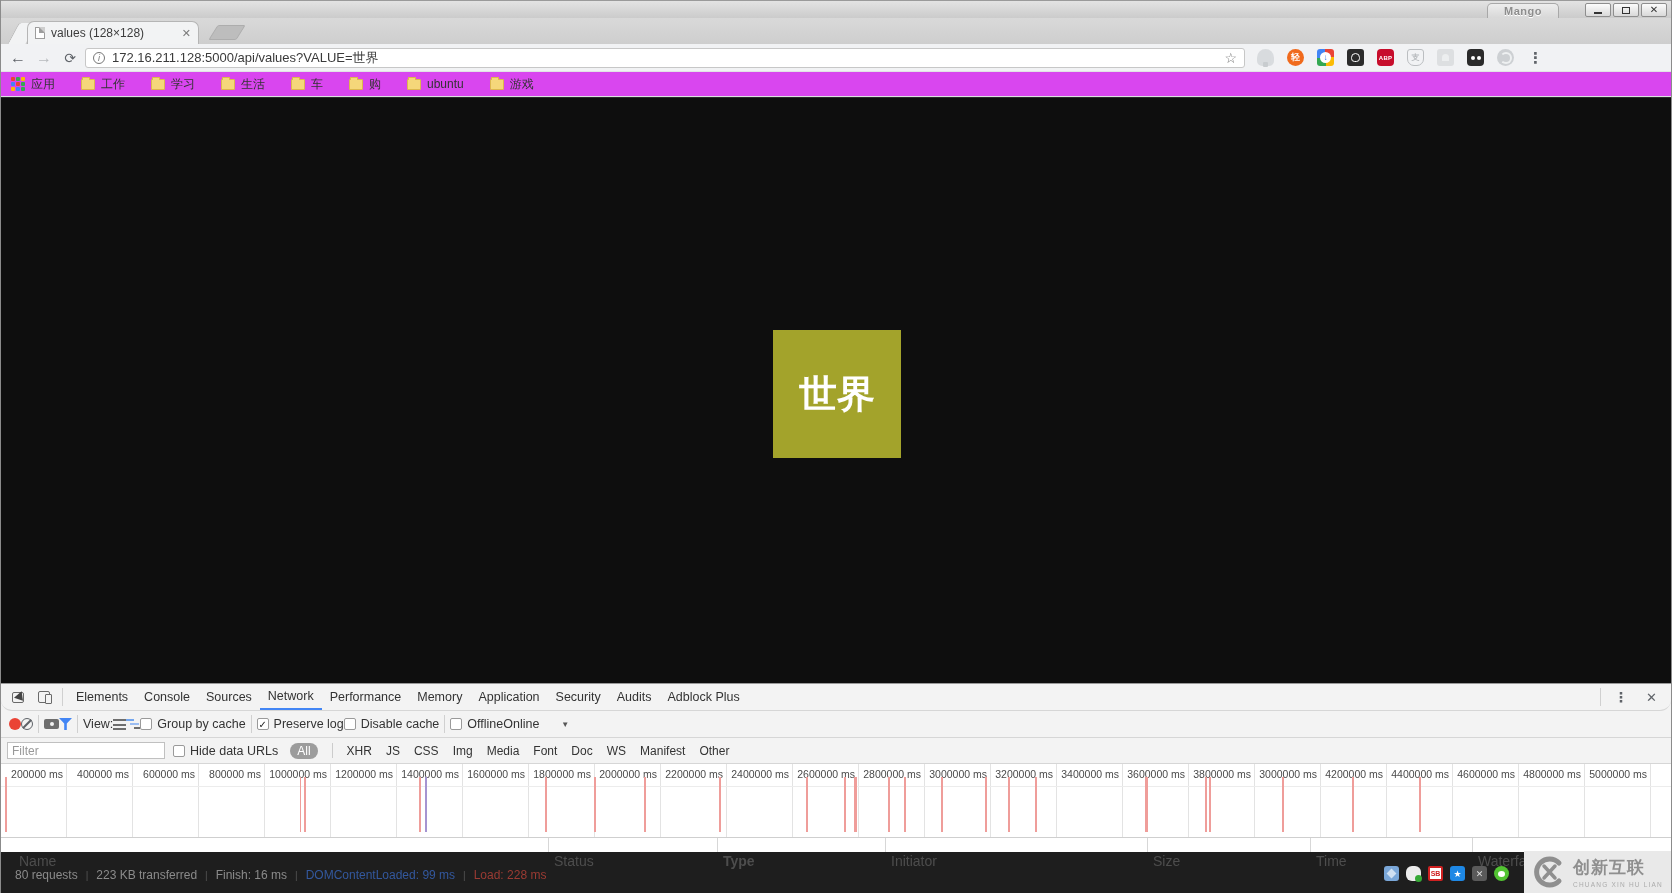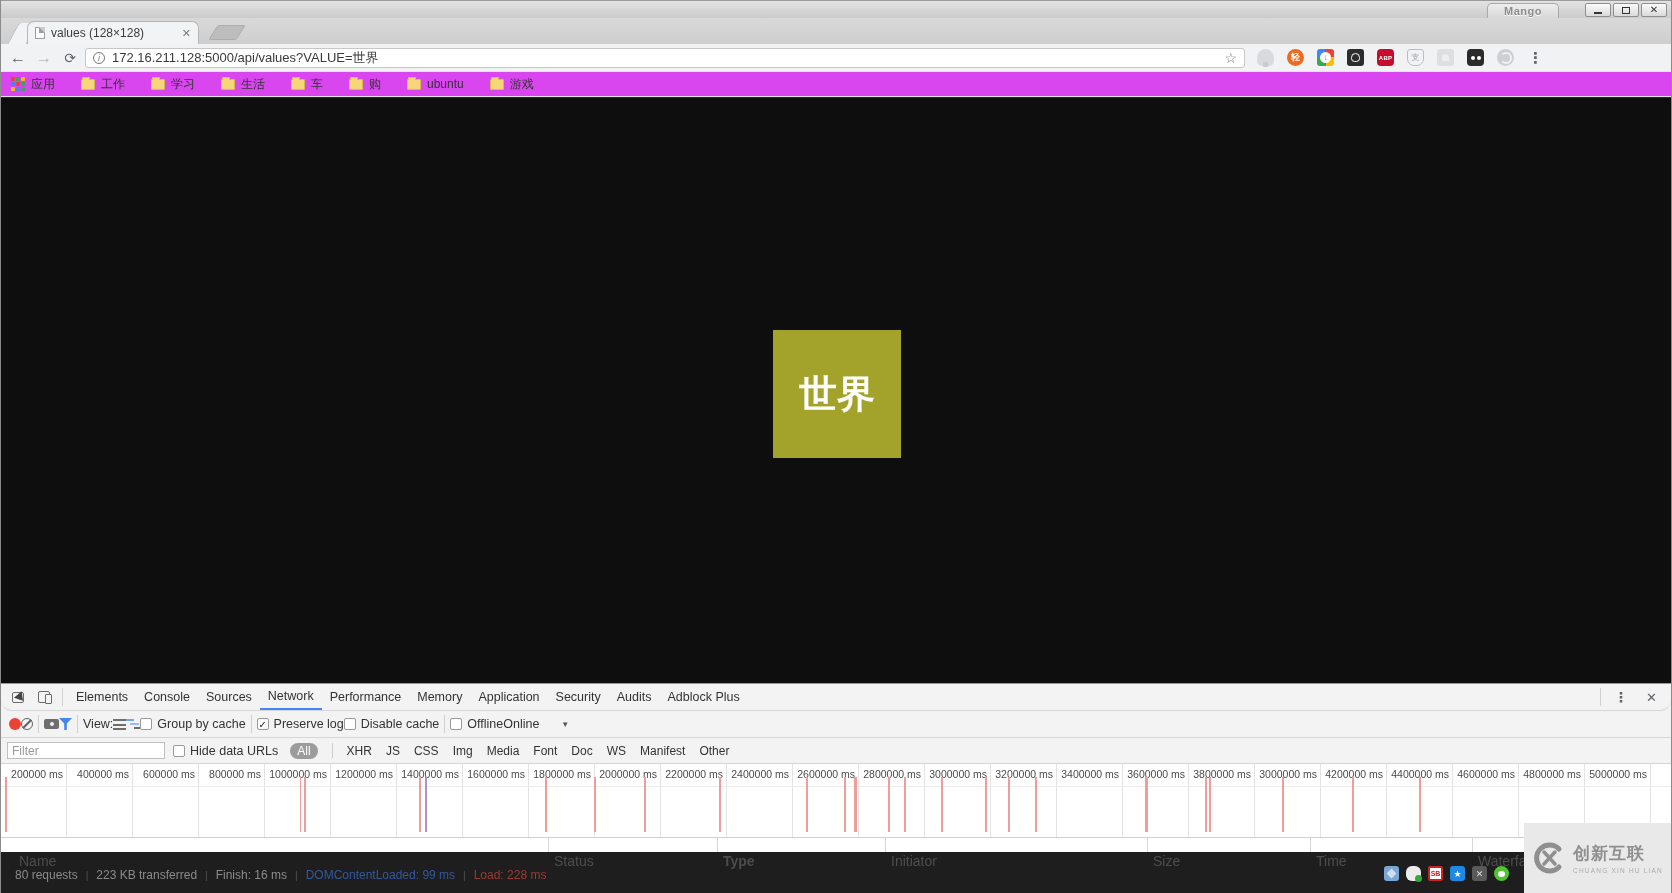--- a/index.html
+++ b/index.html
@@ -155,21 +155,21 @@
   .tr-cube::after { content:""; width:7px; height:7px; background:#cfe0f2; transform:rotate(45deg); }
   .tr-mouse { background:#ececec; border-radius:6px; position:relative; }
   .tr-mouse::after { content:""; position:absolute; right:-1px; bottom:-1px; width:7px; height:7px; background:#35a835; border-radius:50%; }
   .tr-sb { background:#fff; border:2px solid #cf2121; color:#cf2121; border-radius:2px; font-size:7px; }
   .tr-star { background:#1e88e5; color:#fff; font-size:9px; }
   .tr-tools { background:#5a5a5a; color:#ddd; font-size:9px; }
   .tr-wechat { background:#52c332; border-radius:50%; }
   .tr-wechat::after { content:""; width:7px; height:6px; background:#fff; border-radius:50%; }
 
   
-  .watermark { position:absolute; right:0; bottom:0; width:147px; height:70px; background:#e9e9e9;
+  .watermark { position:absolute; right:0; bottom:0; width:147px; height:42px; background:#e9e9e9;
                display:flex; align-items:center; justify-content:center; gap:7px; }
   .wm-text { display:flex; flex-direction:column; }
   .wm-title { font-size:17px; font-weight:bold; color:#8f8f8f; letter-spacing:1px; }
   .wm-sub { font-size:6.5px; color:#ababab; letter-spacing:1.2px; margin-top:2px; }
 </style>
 </head>
 <body>
 
 <div class="window">
 

